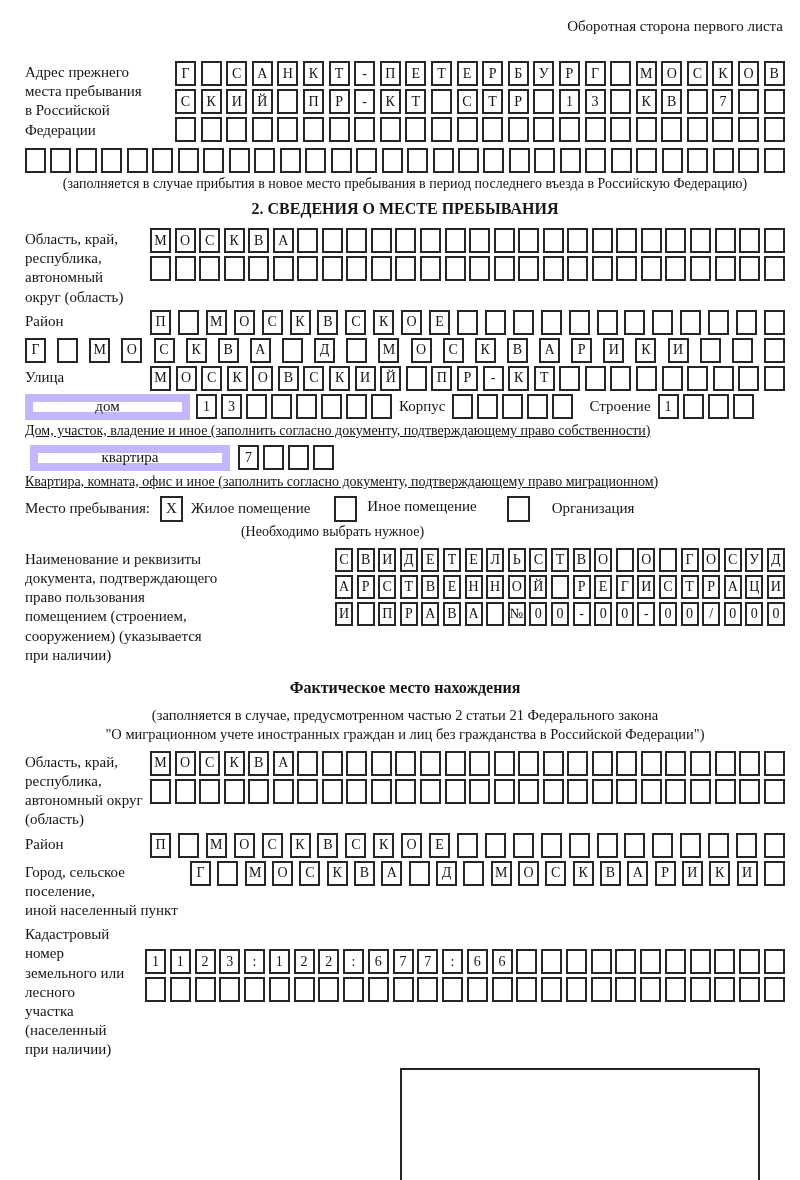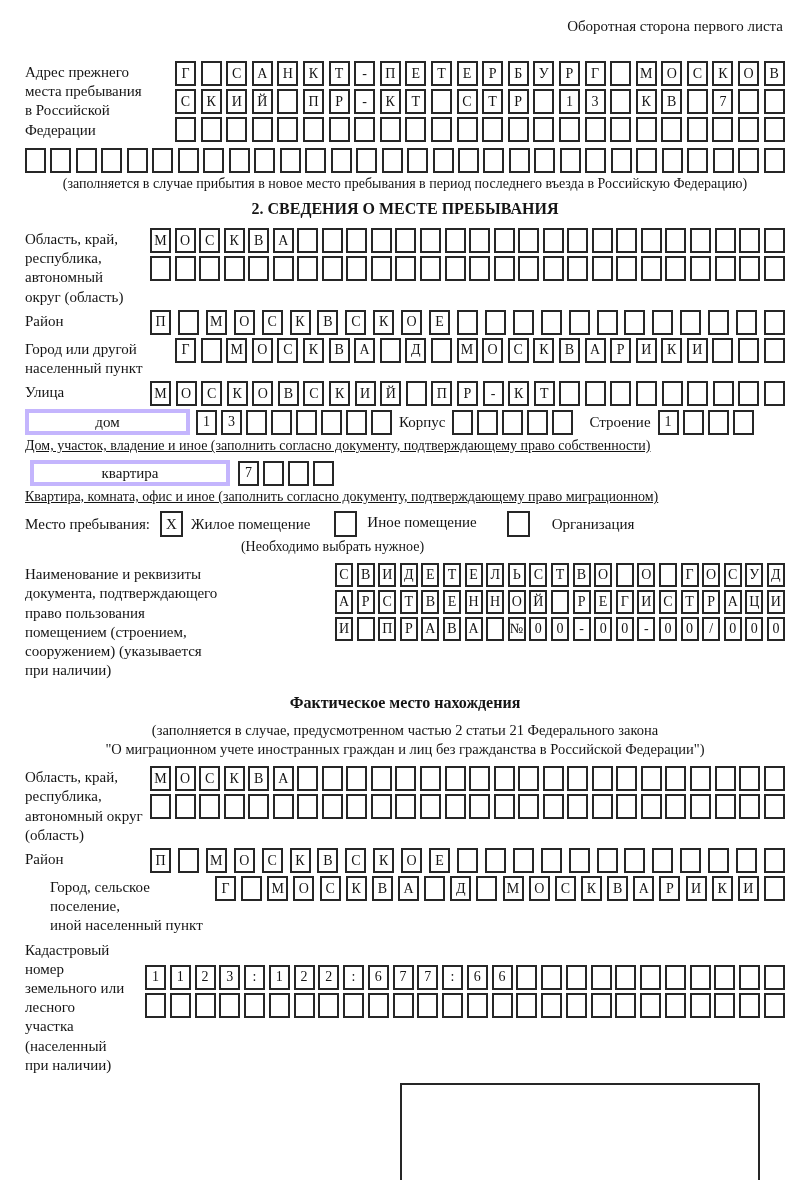--- a/index.html
+++ b/index.html
@@ -9,34 +9,34 @@
     font-family:"Liberation Serif", serif;
     color:#141414;font-size:15px;
     position:relative;overflow:hidden;
   }
   .page-note{text-align:right;font-size:15px;margin:4px 2px 26px 0;}
   .title{font-weight:bold;text-align:center;font-size:16px;margin:4px 0 10px 0;}
   .note-center{font-size:14px;text-align:center;margin:3px 0 8px 0;white-space:pre-line;}
   .note-left{font-size:14px;text-align:left;margin:2px 0 6px 0;text-decoration:underline;}
   .field{display:flex;align-items:flex-start;margin-bottom:3px;}
   .flabel{font-size:15px;line-height:1.28;white-space:pre-line;flex:none;padding-top:2px;}
-  .w150{width:150px;} .w125{width:125px;} .w165{width:165px;margin-left:25px;} .w310{width:310px;} .w120{width:120px;}
+  .w150{width:150px;} .w125{width:125px;} .w165{width:165px;} .w310{width:310px;} .w120{width:120px;}
   .rows{flex:1;min-width:0;}
   .rows .cells{margin-bottom:3px;}
   .cells{display:flex;justify-content:space-between;flex:1;}
   .cells-fit{display:flex;gap:4px;}
   .cell{
     width:21px;height:25px;border:2px solid #262626;box-sizing:border-box;
     display:flex;align-items:center;justify-content:center;
     font-size:14px;line-height:1;flex:none;background:#fff;
   }
   .cells-sm .cell{width:18px;height:24px;}
   .full-row{margin:1px 0 2px 0;}
   .inline-row{display:flex;align-items:center;margin:3px 0;}
-  .widebox{height:26px;border:4px solid #c4b5fd;box-sizing:border-box;display:flex;align-items:center;justify-content:center;font-size:15px;flex:none;}
+  .widebox{height:26px;border:8px solid #c4b5fd;box-sizing:border-box;display:flex;align-items:center;justify-content:center;font-size:15px;flex:none;}
   .inline-label{margin:0 7px;font-size:15px;flex:none;}
   .checkbox{
     width:23px;height:26px;border:2px solid #262626;box-sizing:border-box;
     display:inline-flex;align-items:center;justify-content:center;font-size:15px;flex:none;
   }
   .mesto-row{display:flex;align-items:center;margin-top:6px;}
   .mesto-row .lbl{margin-right:10px;}
   .mesto-note{font-size:14px;margin:2px 0 8px 175px;width:265px;text-align:center;}
   .fact-note{font-size:14.5px;text-align:center;margin:0 0 2px 0;}
   .stamp-area{margin:8px 0 0 345px;width:420px;}
@@ -258,22 +258,20 @@
       <div class="cell"></div>
       <div class="cell"></div>
       <div class="cell"></div>
       <div class="cell"></div>
       <div class="cell"></div>
       <div class="cell"></div>
     </div>
 </div>
 
 <div class="field">
-  <div class="flabel w150">Город или другой
-населенный пункт</div>
   <div class="cells">
       <div class="cell">Г</div>
       <div class="cell"></div>
       <div class="cell">М</div>
       <div class="cell">О</div>
       <div class="cell">С</div>
       <div class="cell">К</div>
       <div class="cell">В</div>
       <div class="cell">А</div>
       <div class="cell"></div>

